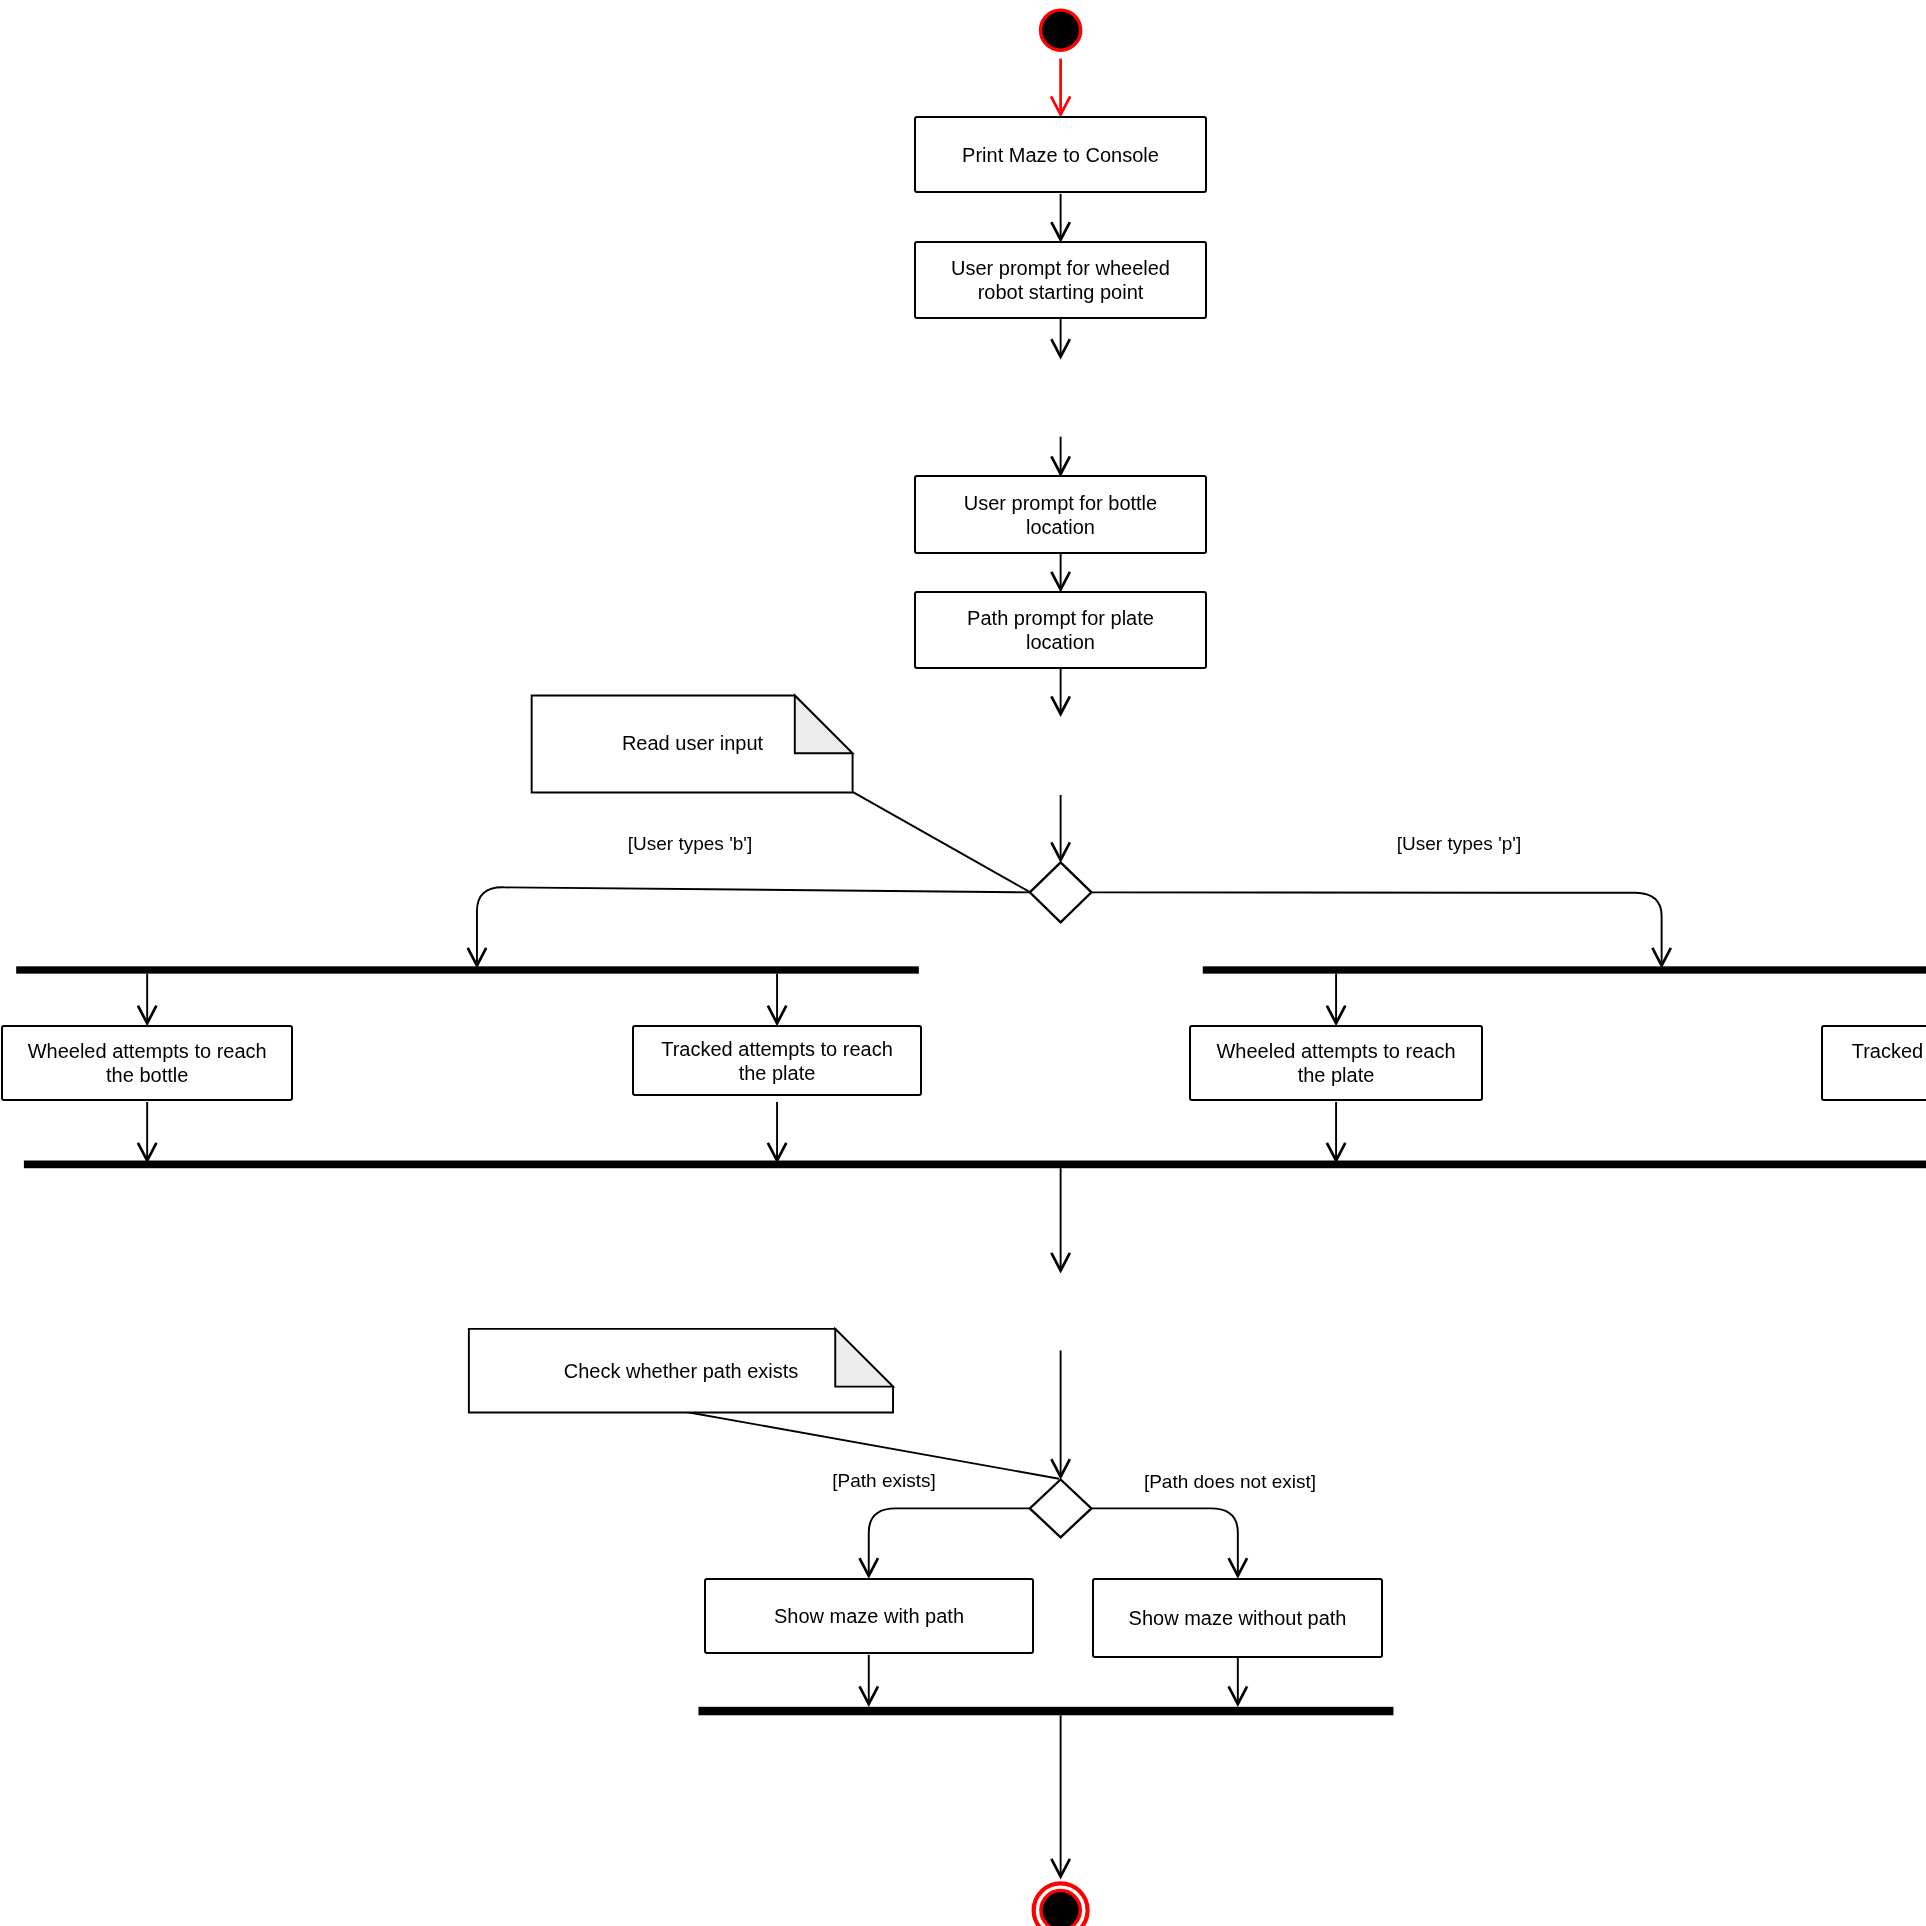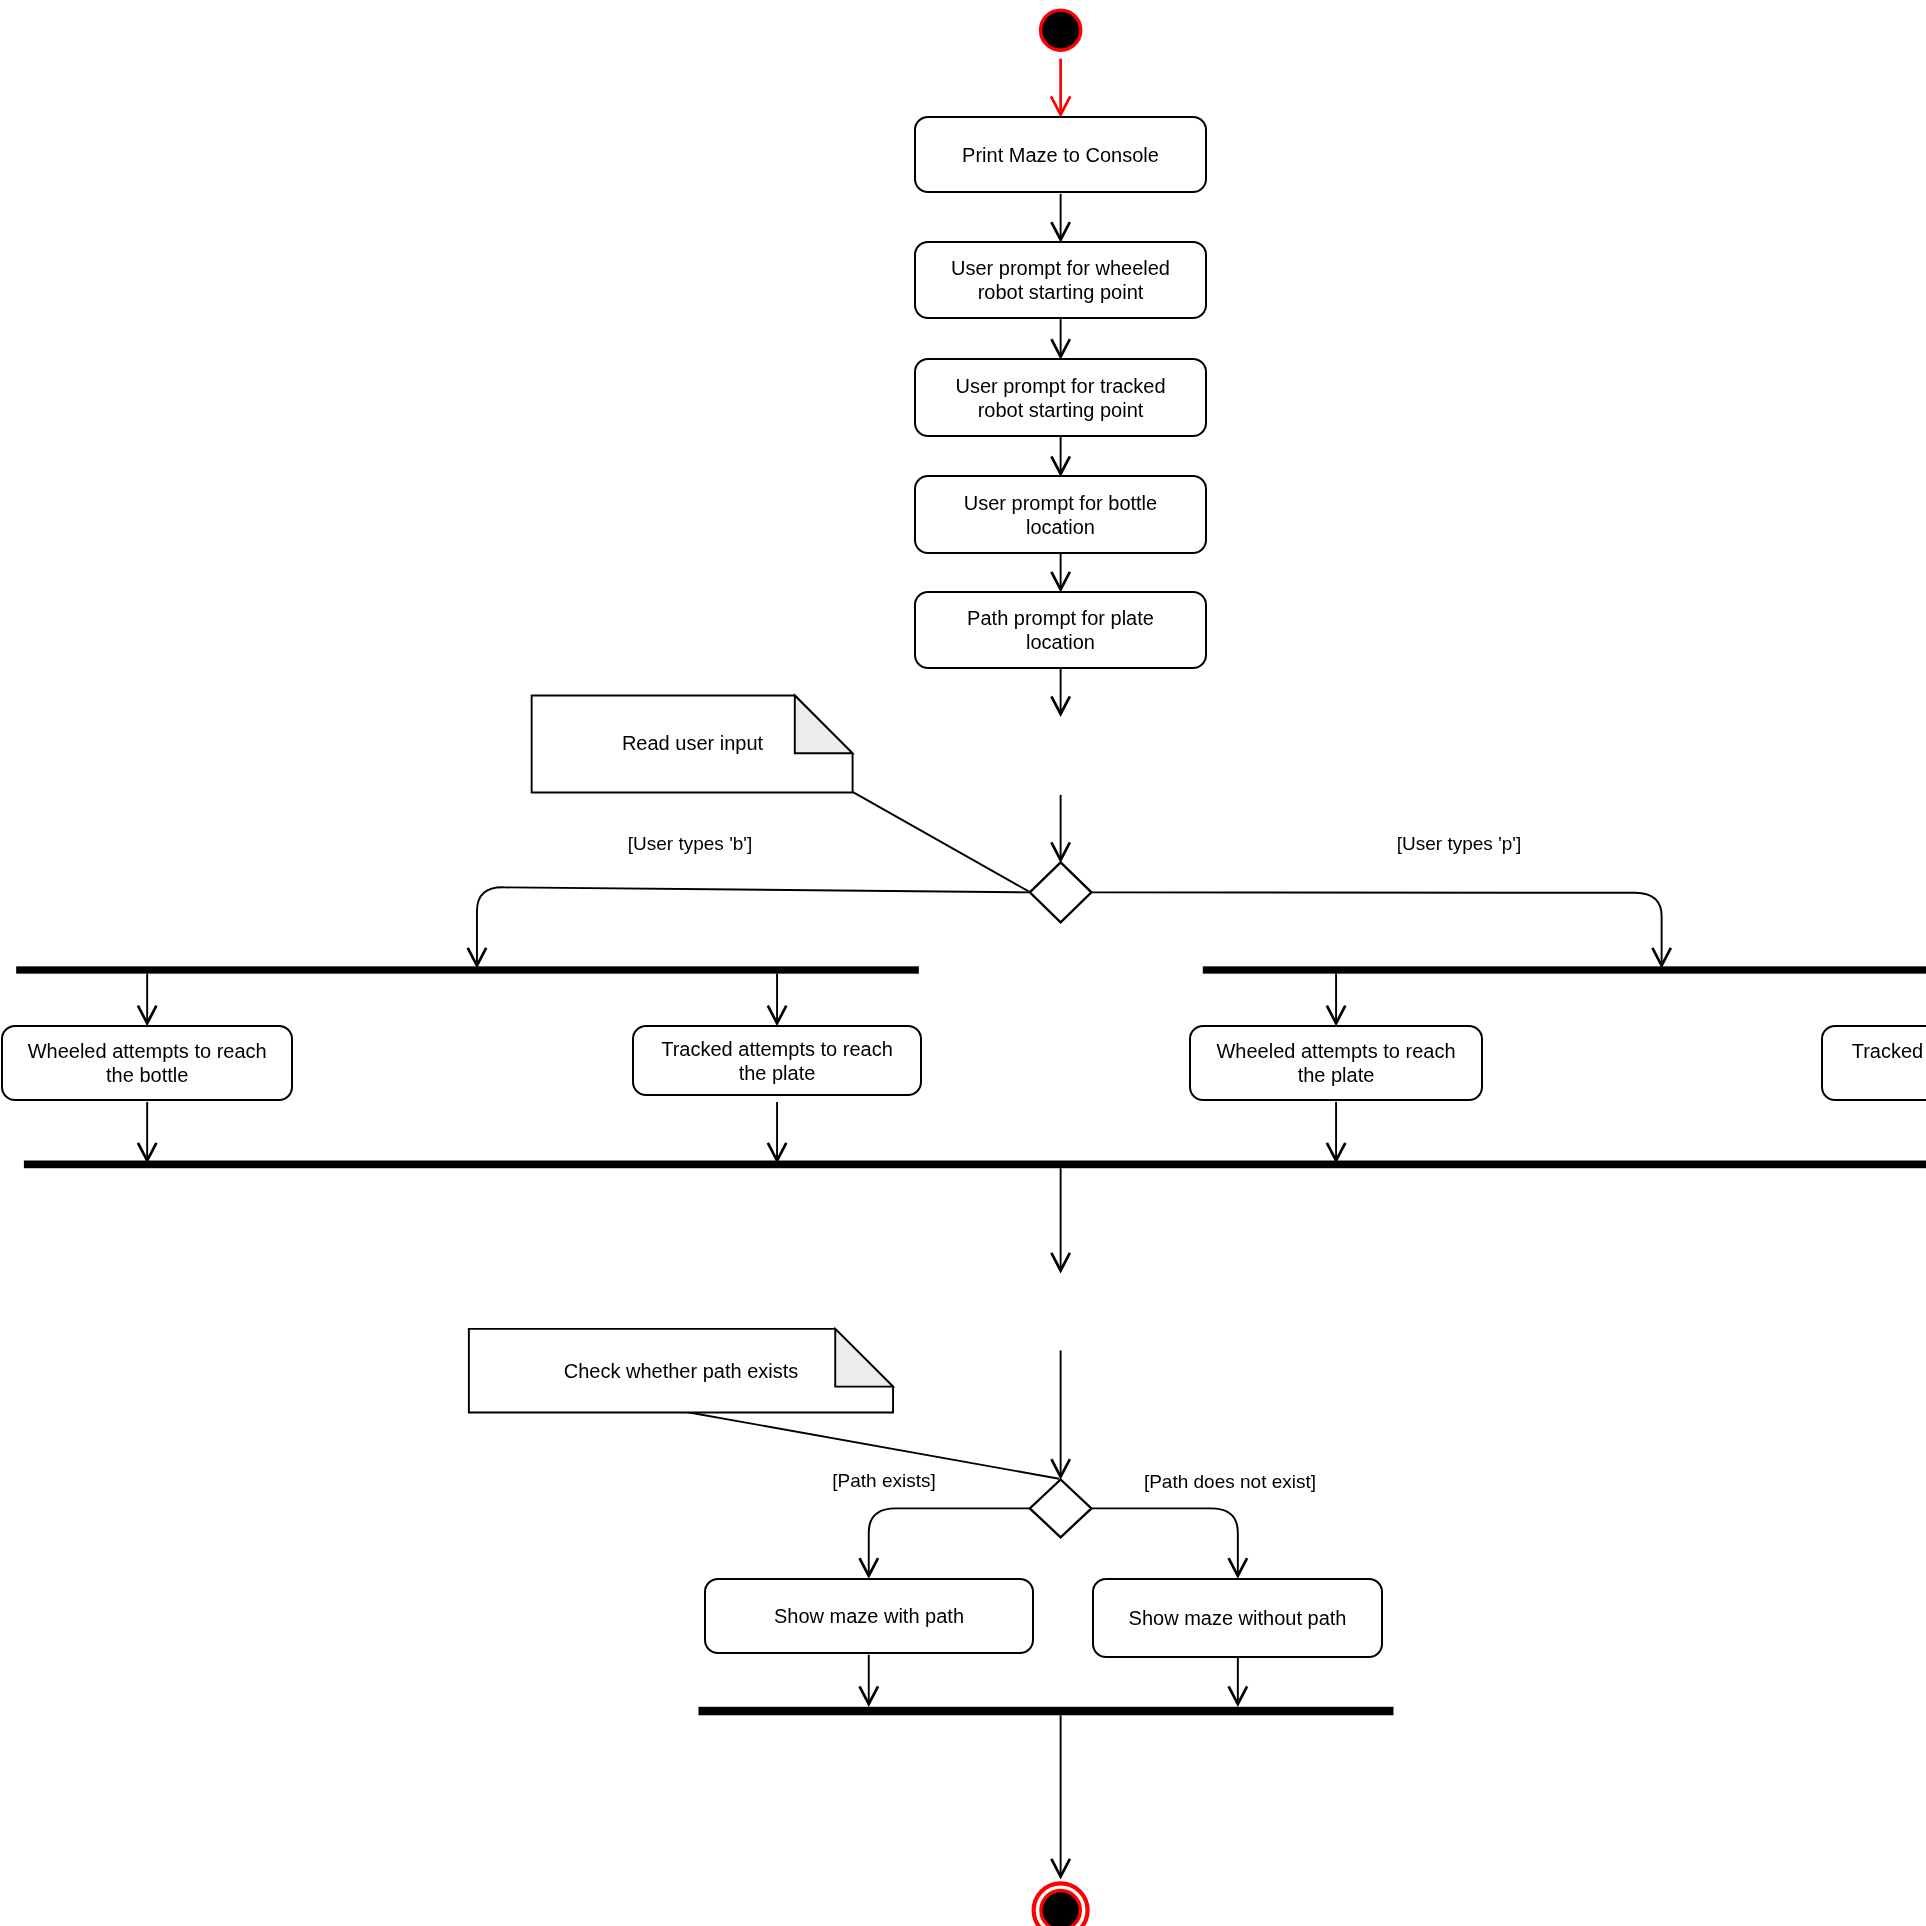--- a/index.html
+++ b/index.html
@@ -3,21 +3,21 @@
 <meta charset="utf-8">
 <style>
   html,body { margin:0; padding:0; background:#ffffff; }
   .canvas {
     position:relative; width:2117px; height:1940px; background:#ffffff;
     font-family:"Liberation Sans", sans-serif; color:#000;
   }
   svg.layer { position:absolute; left:0; top:0; width:2117px; height:1940px; }
   .activity {
     position:absolute; box-sizing:border-box; background:#ffffff;
-    border:2.7px solid #000000; border-radius:14px;
+    border:2.7px solid #000000; border-radius:3px;
     display:flex; align-items:center; justify-content:center;
     text-align:center; font-size:20px; line-height:24px; padding:0 23px;
   }
   .note-text {
     position:absolute; display:flex; align-items:center; justify-content:center;
     text-align:center; font-size:20px;
   }
   .guard {
     position:absolute; transform:translate(-50%,-50%);
     font-size:19px; white-space:nowrap;
@@ -107,21 +107,20 @@
     <path d="M 1217 3449 L 2168 3449 L 2318 3599 L 2318 3666 L 1217 3666 Z" fill="#ffffff" stroke="#000000" stroke-width="5"></path>
     <path d="M 2168 3449 L 2318 3599 L 2168 3599 Z" fill="#ECECEC" stroke="#000000" stroke-width="5"></path>
 
     <circle cx="2753" cy="78" r="52" fill="#000000" stroke="#FF0000" stroke-width="9"></circle>
     <circle cx="2753" cy="4958" r="70" fill="#ffffff" stroke="#FF0000" stroke-width="11"></circle>
     <circle cx="2753" cy="4958" r="51" fill="#000000" stroke="#FF0000" stroke-width="9"></circle>
   </svg>
 
   <div class="activity" style="left:914px;top:116px;width:293px;height:77px;">Print Maze to Console</div>
   <div class="activity" style="left:914px;top:241px;width:293px;height:78px;">User prompt for wheeled robot starting point</div>
-  <div class="activity" style="left:914px;top:358px;width:293px;height:79px;">User prompt for tracked robot starting point</div>
   <div class="activity" style="left:914px;top:475px;width:293px;height:79px;">User prompt for bottle location</div>
   <div class="activity" style="left:914px;top:591px;width:293px;height:78px;">Path prompt for plate location</div>
 
   <div class="activity" style="left:1.2px;top:1025px;width:292px;height:76px;">Wheeled attempts to reach the bottle</div>
   <div class="activity" style="left:632px;top:1025px;width:290px;height:71px;">Tracked attempts to reach the plate</div>
   <div class="activity" style="left:1189px;top:1025px;width:294px;height:76px;">Wheeled attempts to reach the plate</div>
   <div class="activity" style="left:1821px;top:1025px;width:293px;height:76px;">Tracked attempts to reach the bottle</div>
 
   <div class="activity" style="left:704px;top:1578px;width:330px;height:76px;">Show maze with path</div>
   <div class="activity" style="left:1092px;top:1578px;width:291px;height:80px;">Show maze without path</div>

